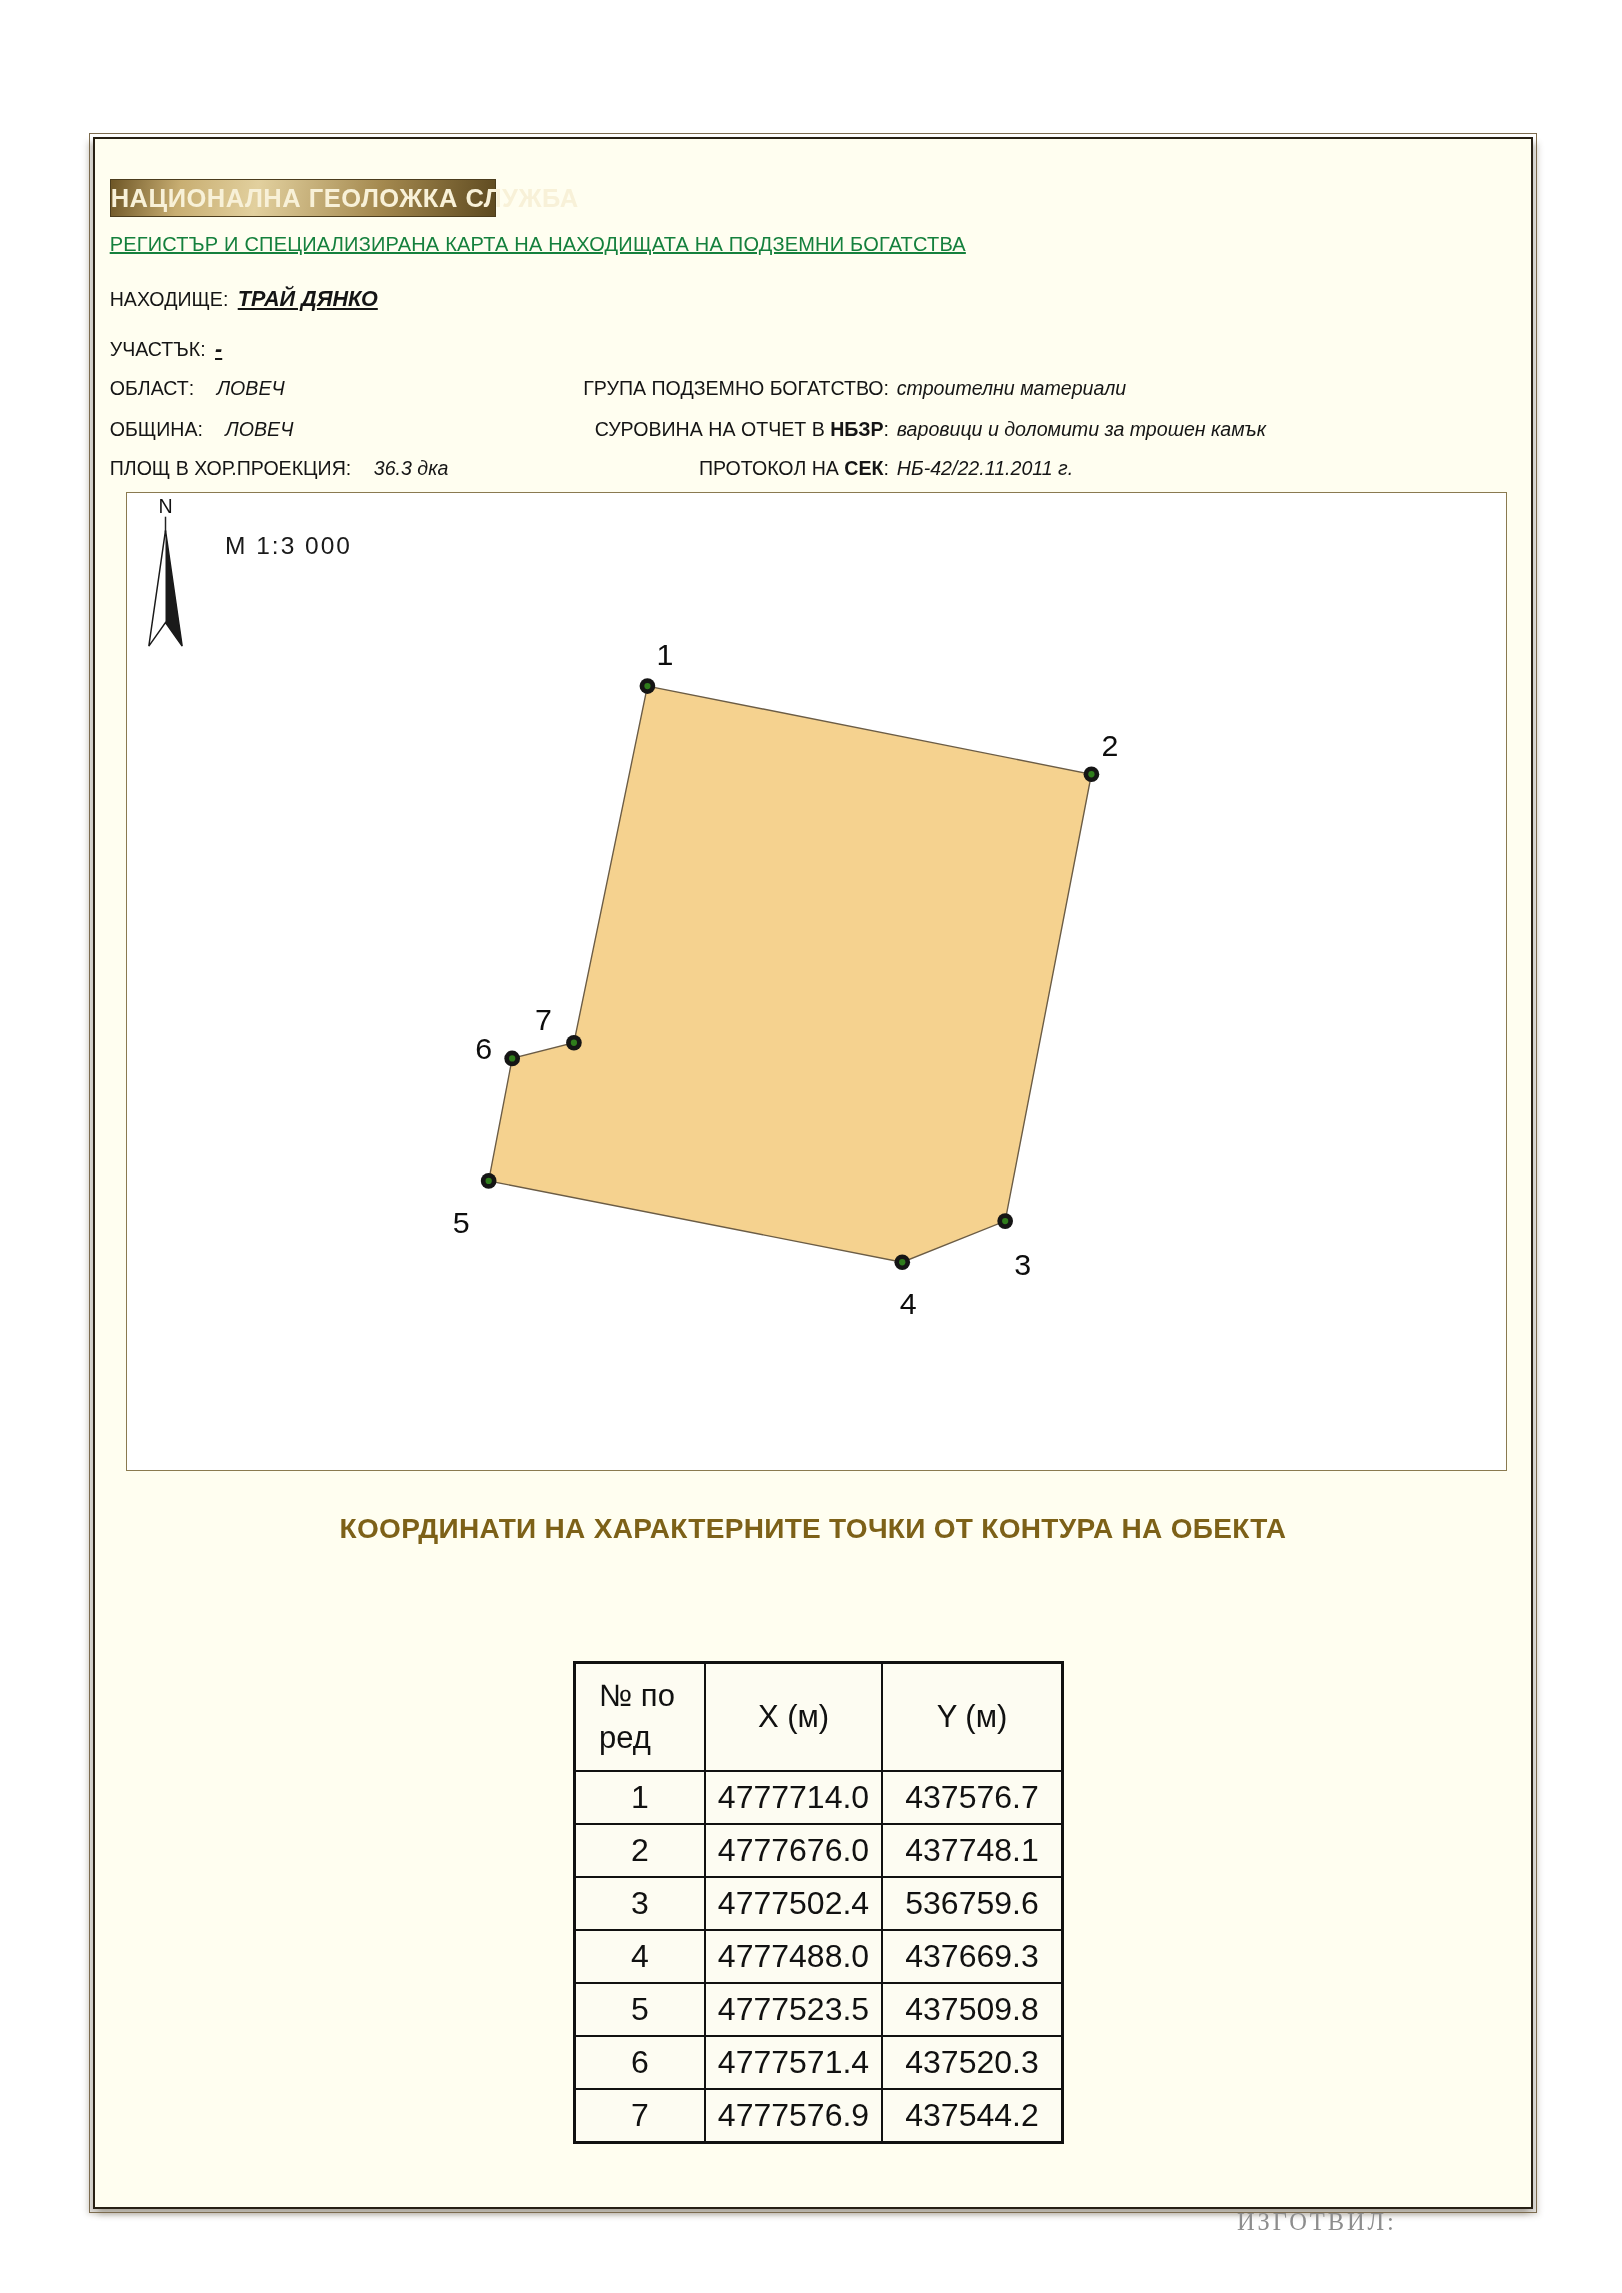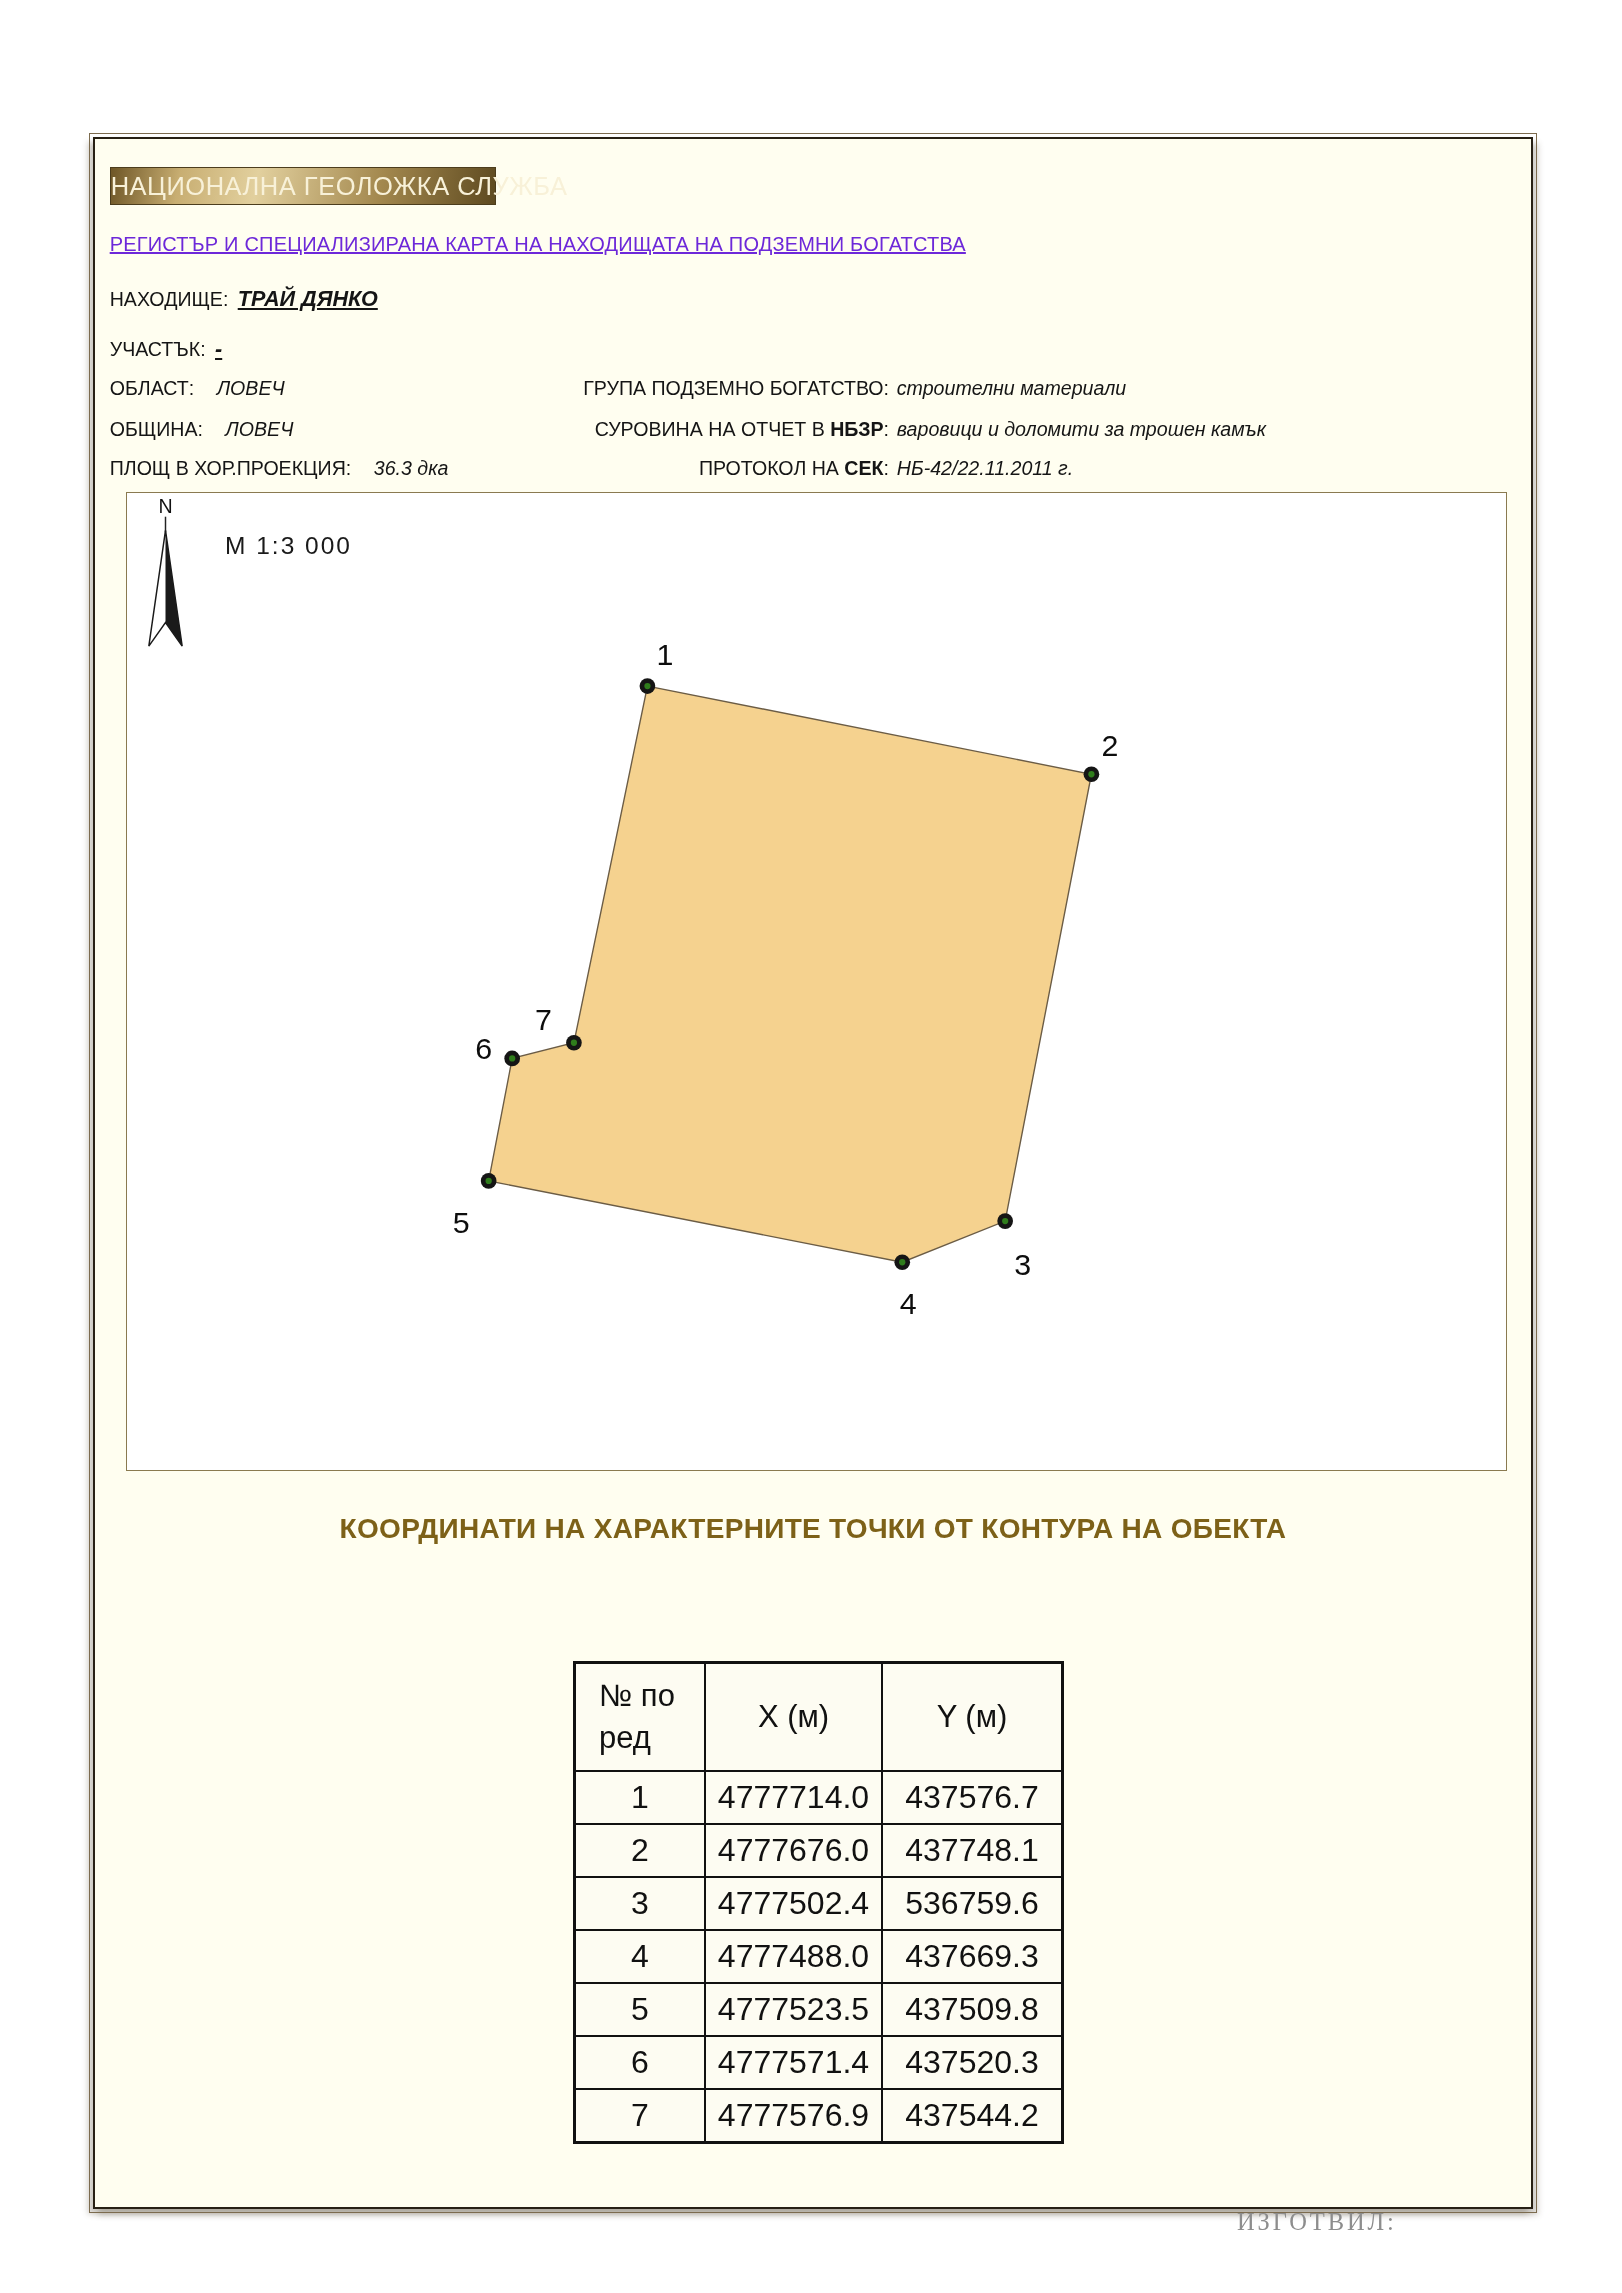--- a/index.html
+++ b/index.html
@@ -10,28 +10,28 @@
     overflow:hidden;
   }
   .page {
     position:absolute; left:93px; top:137px; width:1436px; height:2068px;
     background:#fffef0;
     border:2px solid #272014;
     outline:1px solid #7c6b4e; outline-offset:3.9px;
     box-shadow:-4.9px 4.9px 5.9px rgba(90,80,60,.30), 4.9px 5.9px 5.9px rgba(90,80,60,.28);
   }
   .org-banner {
-    position:absolute; left:14.7px; top:28px; width:384px; height:36px;
+    position:absolute; left:14.7px; top:40px; width:384px; height:36px;
     background:linear-gradient(100deg,#6e5626 0%, #c8ae72 18%, #e2d09e 38%, #a3884e 70%, #5e4a20 100%);
     border:1px solid #4c3d1d;
     color:#f8f1d8; font-size:25.5px; line-height:36px; text-align:right;
-    letter-spacing:0.5px; white-space:nowrap;
+    letter-spacing:0.5px; white-space:nowrap;font-weight:bold;
   }
   .register-title {
-    position:absolute; left:14.7px; top:94px; font-size:20px; color:#6d28d9;
+    position:absolute; left:14.7px; top:94px; font-size:20px; color:#15803d;
     text-decoration:underline; letter-spacing:0.2px; white-space:nowrap;
   }
   .lrow { position:absolute; left:14.7px; font-size:19.6px; color:#151515; white-space:nowrap; }
   .fvalue.deposit { font-weight:bold; font-style:italic; text-decoration:underline; font-size:21.6px; margin-left:3.9px; }
   .fvalue.italic  { font-style:italic; margin-left:17px; }
   .rrow { position:absolute; left:358px; font-size:19.6px; color:#151515; white-space:nowrap; }
   .rlabel { display:inline-block; width:436px; text-align:right; }
   .rlabel b { font-weight:bold; }
   .rvalue { font-style:italic; margin-left:7.8px;margin-top:32px; }
   .map-box {

